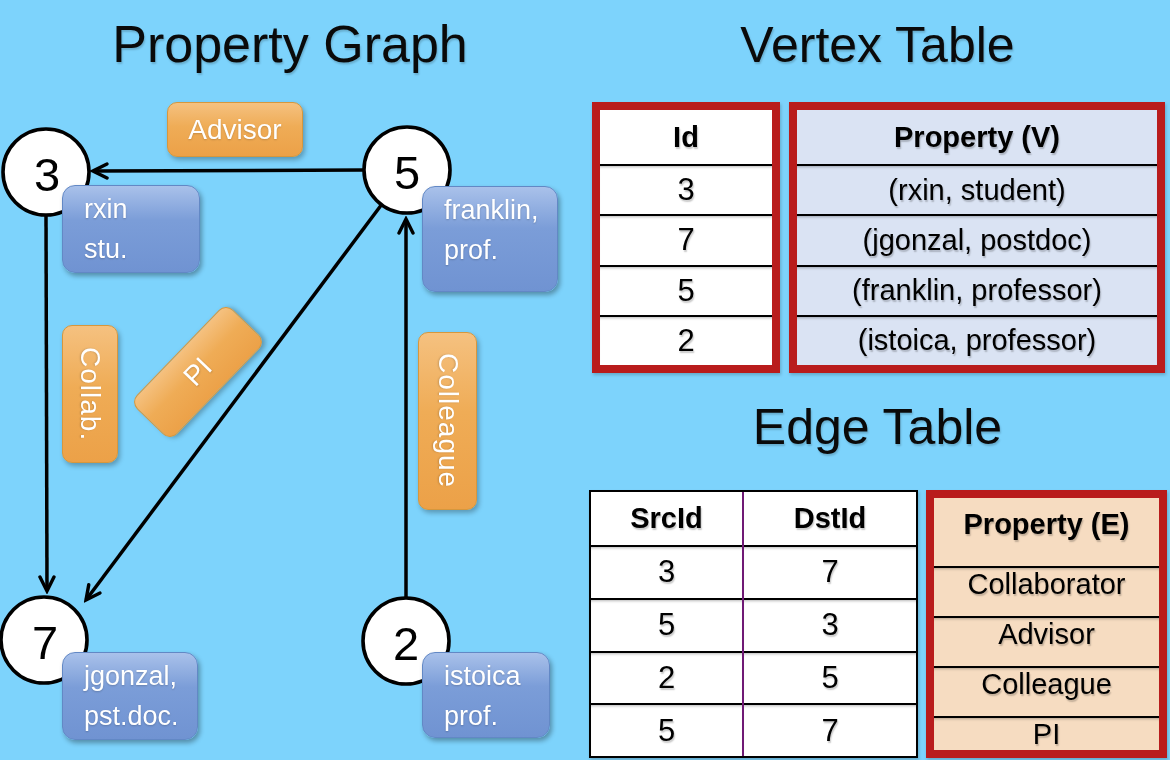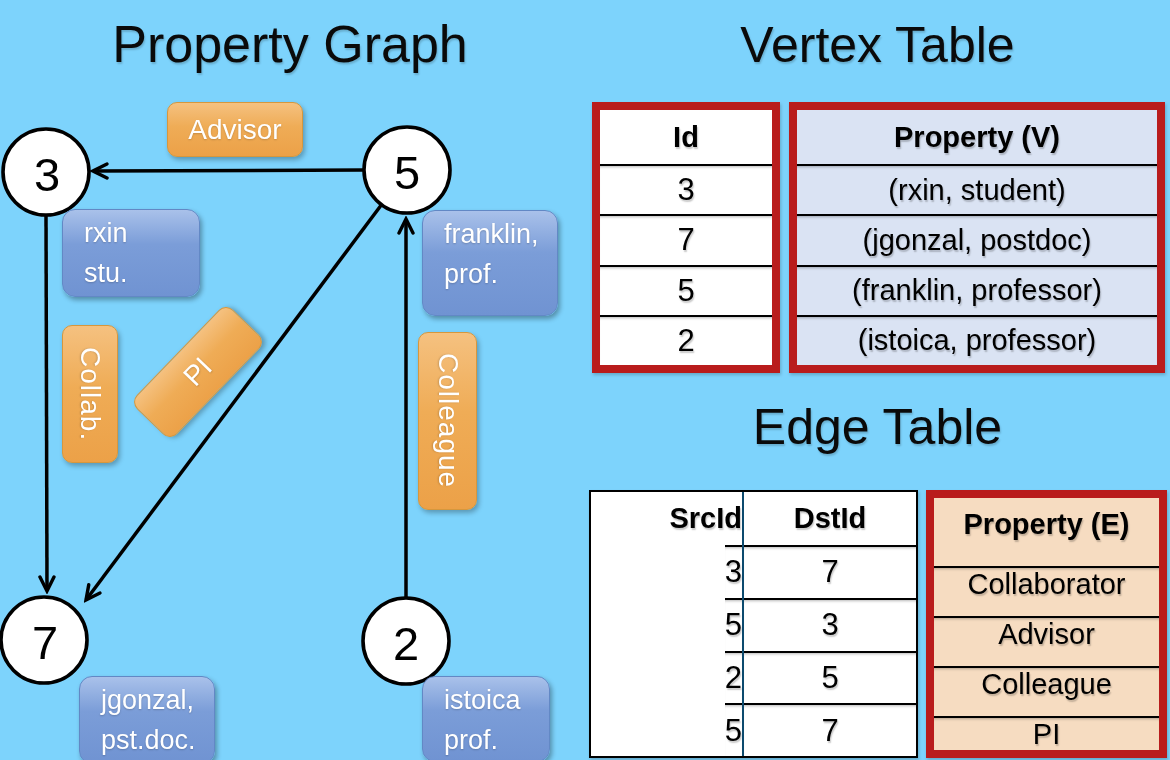--- a/index.html
+++ b/index.html
@@ -37,38 +37,37 @@
   .obox.rot { transform:rotate(-46deg); font-size:28px; }
 
   
   .bbox {
     position:absolute; border-radius:13px;
     background:linear-gradient(180deg,#A9C1EA 0%,#7B9DD8 40%,#7093D2 100%);
     border:1.5px solid #6288C5; box-sizing:border-box;
     box-shadow:2px 3px 5px rgba(0,0,0,0.33);
     color:#fff; font-size:27px; line-height:40px; padding:3px 0 0 21px;
     text-shadow:0 1px 2px rgba(0,0,0,0.2);
-    margin-top:24px;
   }
   .bbox span { display:block; }
 
   
   .tbox {
     position:absolute; border:8px solid #b91c1c; box-sizing:border-box;
     display:flex; flex-direction:column; background:#fff;
     box-shadow:1px 2px 3px rgba(0,0,0,0.2);
   }
   .tbox.bluefill { background:#DAE3F3; }
   .tbox.tanfill  { background:#F6DCC1; }
   .cols { position:absolute; border:2px solid #000; box-sizing:border-box;
     display:flex; flex-direction:row; background:#fff;
     box-shadow:1px 2px 3px rgba(0,0,0,0.2);
   }
   .subcol { display:flex; flex-direction:column; }
-  .subcol.first { width:151px; border-right:2px solid #0c4a6e;align-items:flex-end; }
+  .subcol.first { width:151px; border-right:2px solid #701a75; }
   .subcol.rest  { flex:1; }
   .cell {
     display:flex; align-items:center; justify-content:center;
     font-size:31px; color:#000; text-shadow:1px 1.5px 1.5px rgba(0,0,0,0.22);
   }
   .cell.head { font-weight:bold; font-size:29px; flex:0 0 54px; }
   .cell.ehead { flex:0 0 53px; }
   .cell.data {
     flex:1; border-top:2px solid #000;
     box-shadow:inset 0 3px 3px -2px rgba(0,0,0,0.28);
@@ -81,21 +80,21 @@
   #et-left { left:589px; top:490px; width:329px; height:268px; }
   #et-prop { left:926px; top:490px; width:241px; height:268px;gap:15px; }
 
   #box-advisor   { left:167px; top:102px; width:136px; height:55px; }
   #box-collab    { left:62px;  top:325px; width:56px;  height:138px; }
   #box-pi        { left:129px; top:344px; width:138px; height:56px; }
   #box-colleague { left:418px; top:332px; width:59px;  height:178px; }
 
   #box-rxin     { left:62px;  top:185px; width:138px; height:88px; }
   #box-franklin { left:422px; top:186px; width:136px; height:106px; }
-  #box-jgonzal  { left:79px;  top:652px; width:136px; height:88px; }
+  #box-jgonzal  { left:62px;  top:652px; width:136px; height:88px; }
   #box-istoica  { left:422px; top:652px; width:128px; height:86px; }
 </style>
 </head>
 <body>
 
 <div class="canvas">
 
   <div class="title graph-title">Property Graph</div>
   <div class="title vertex-title">Vertex Table</div>
   <div class="title edge-title">Edge Table</div>

